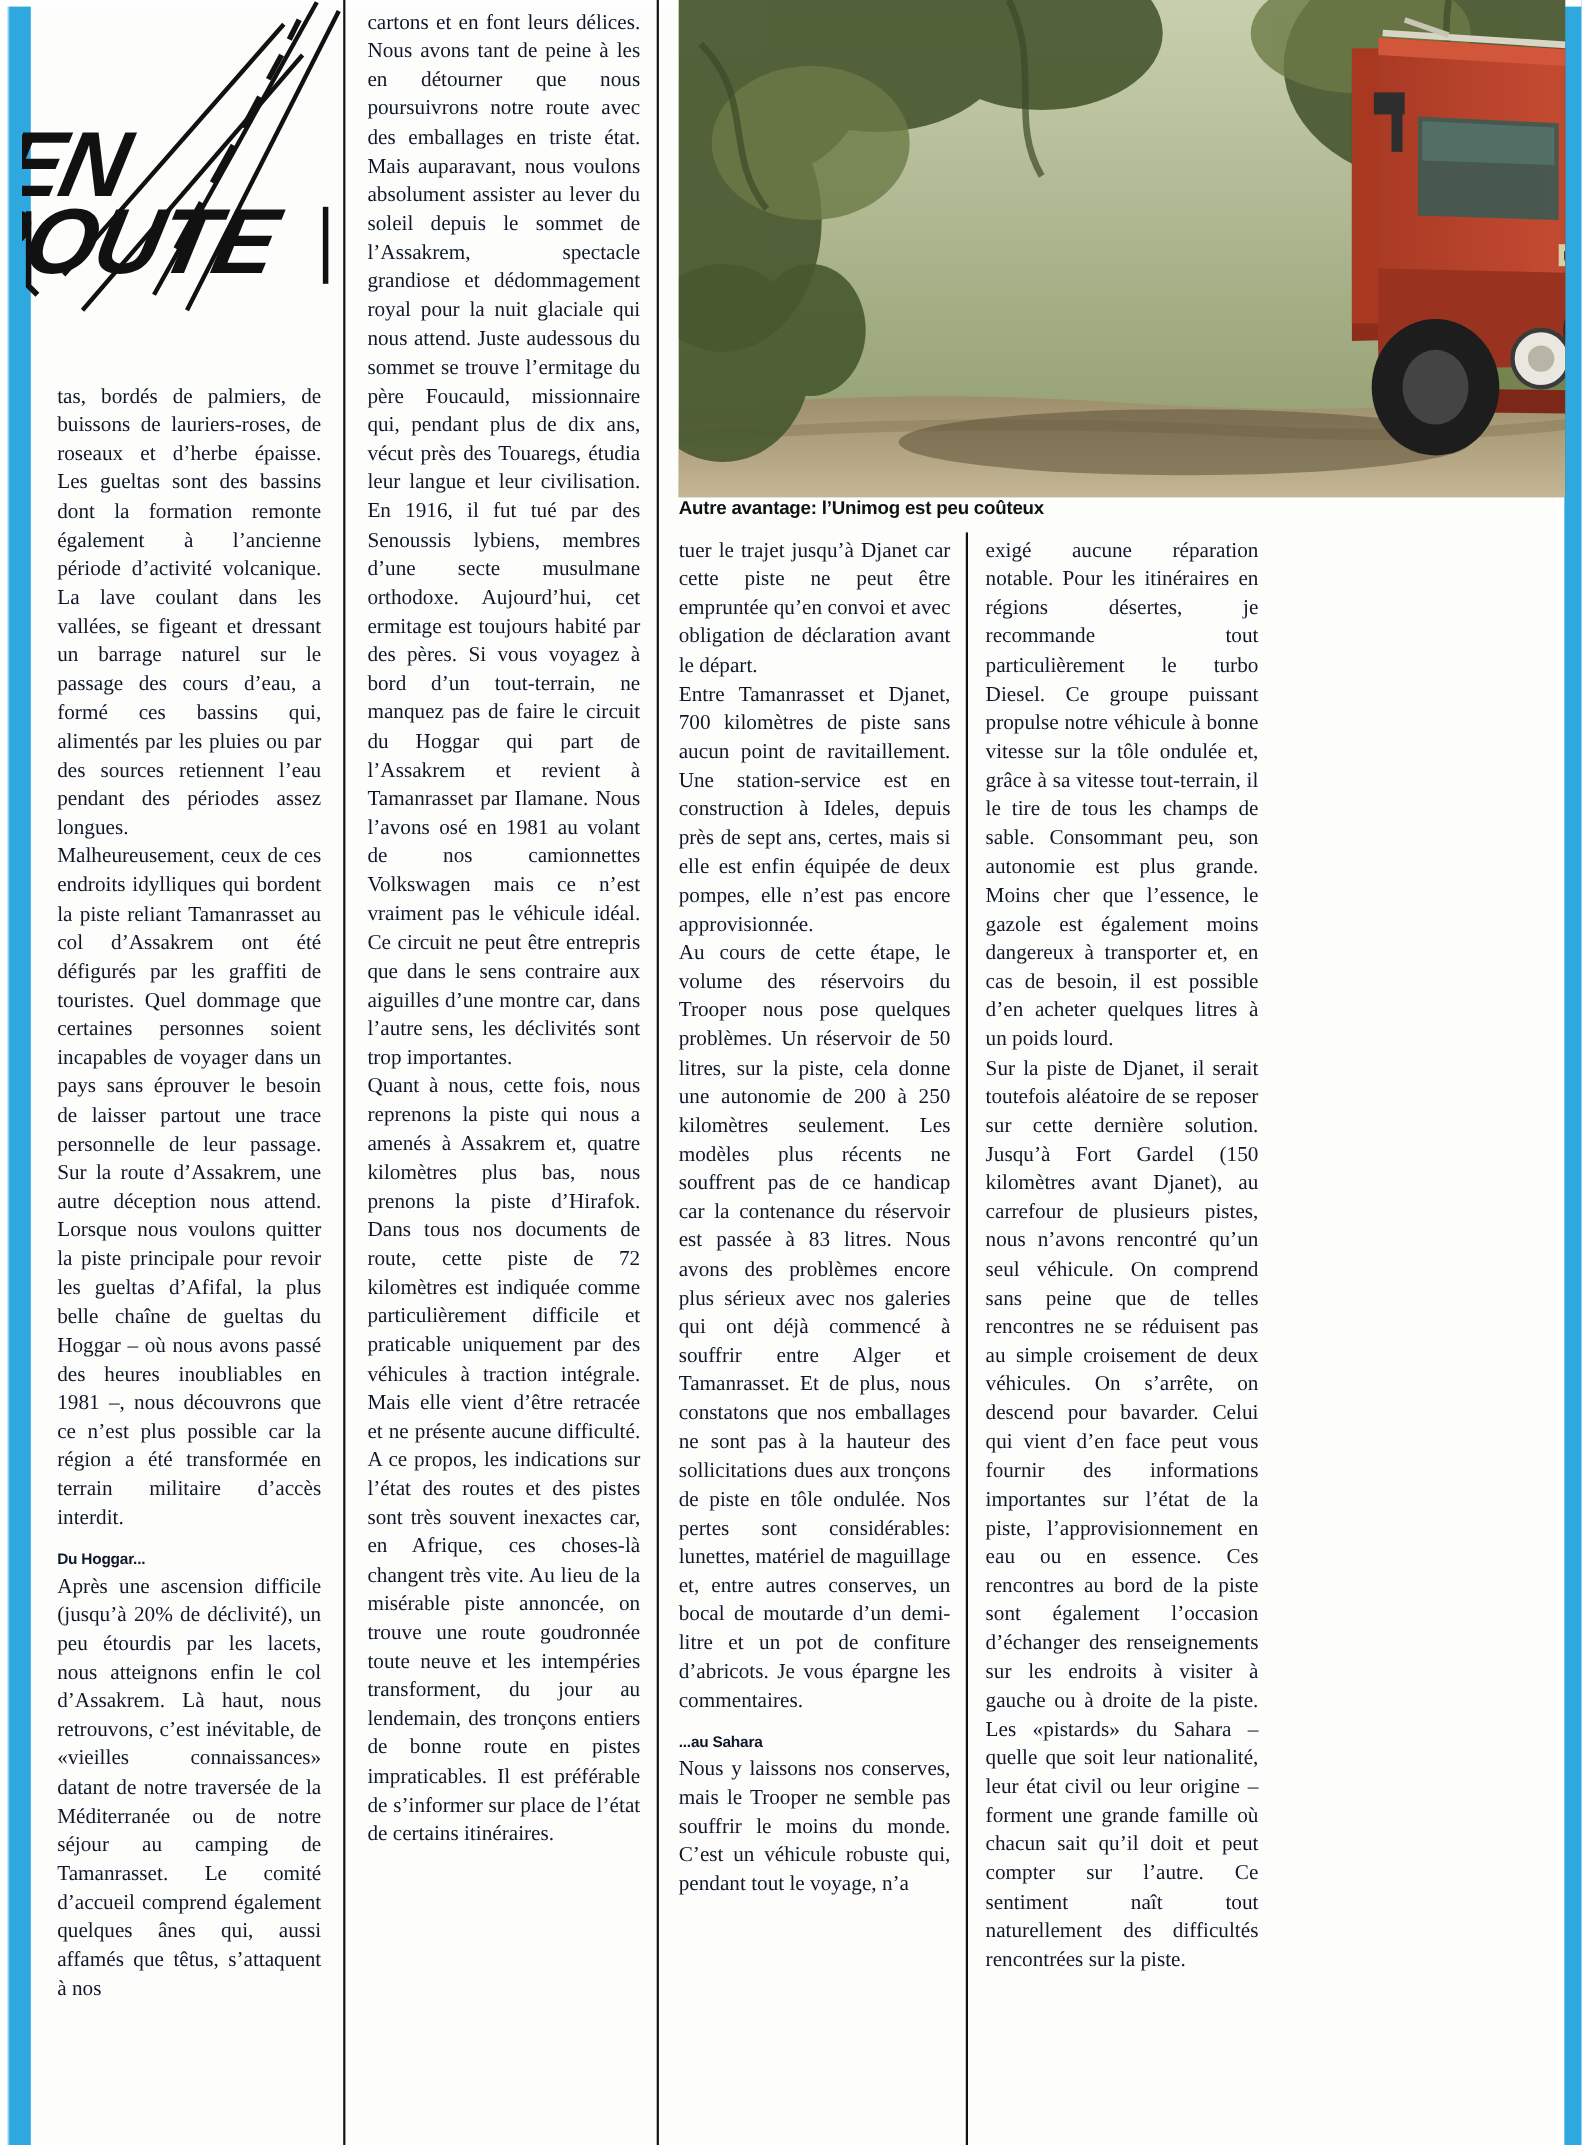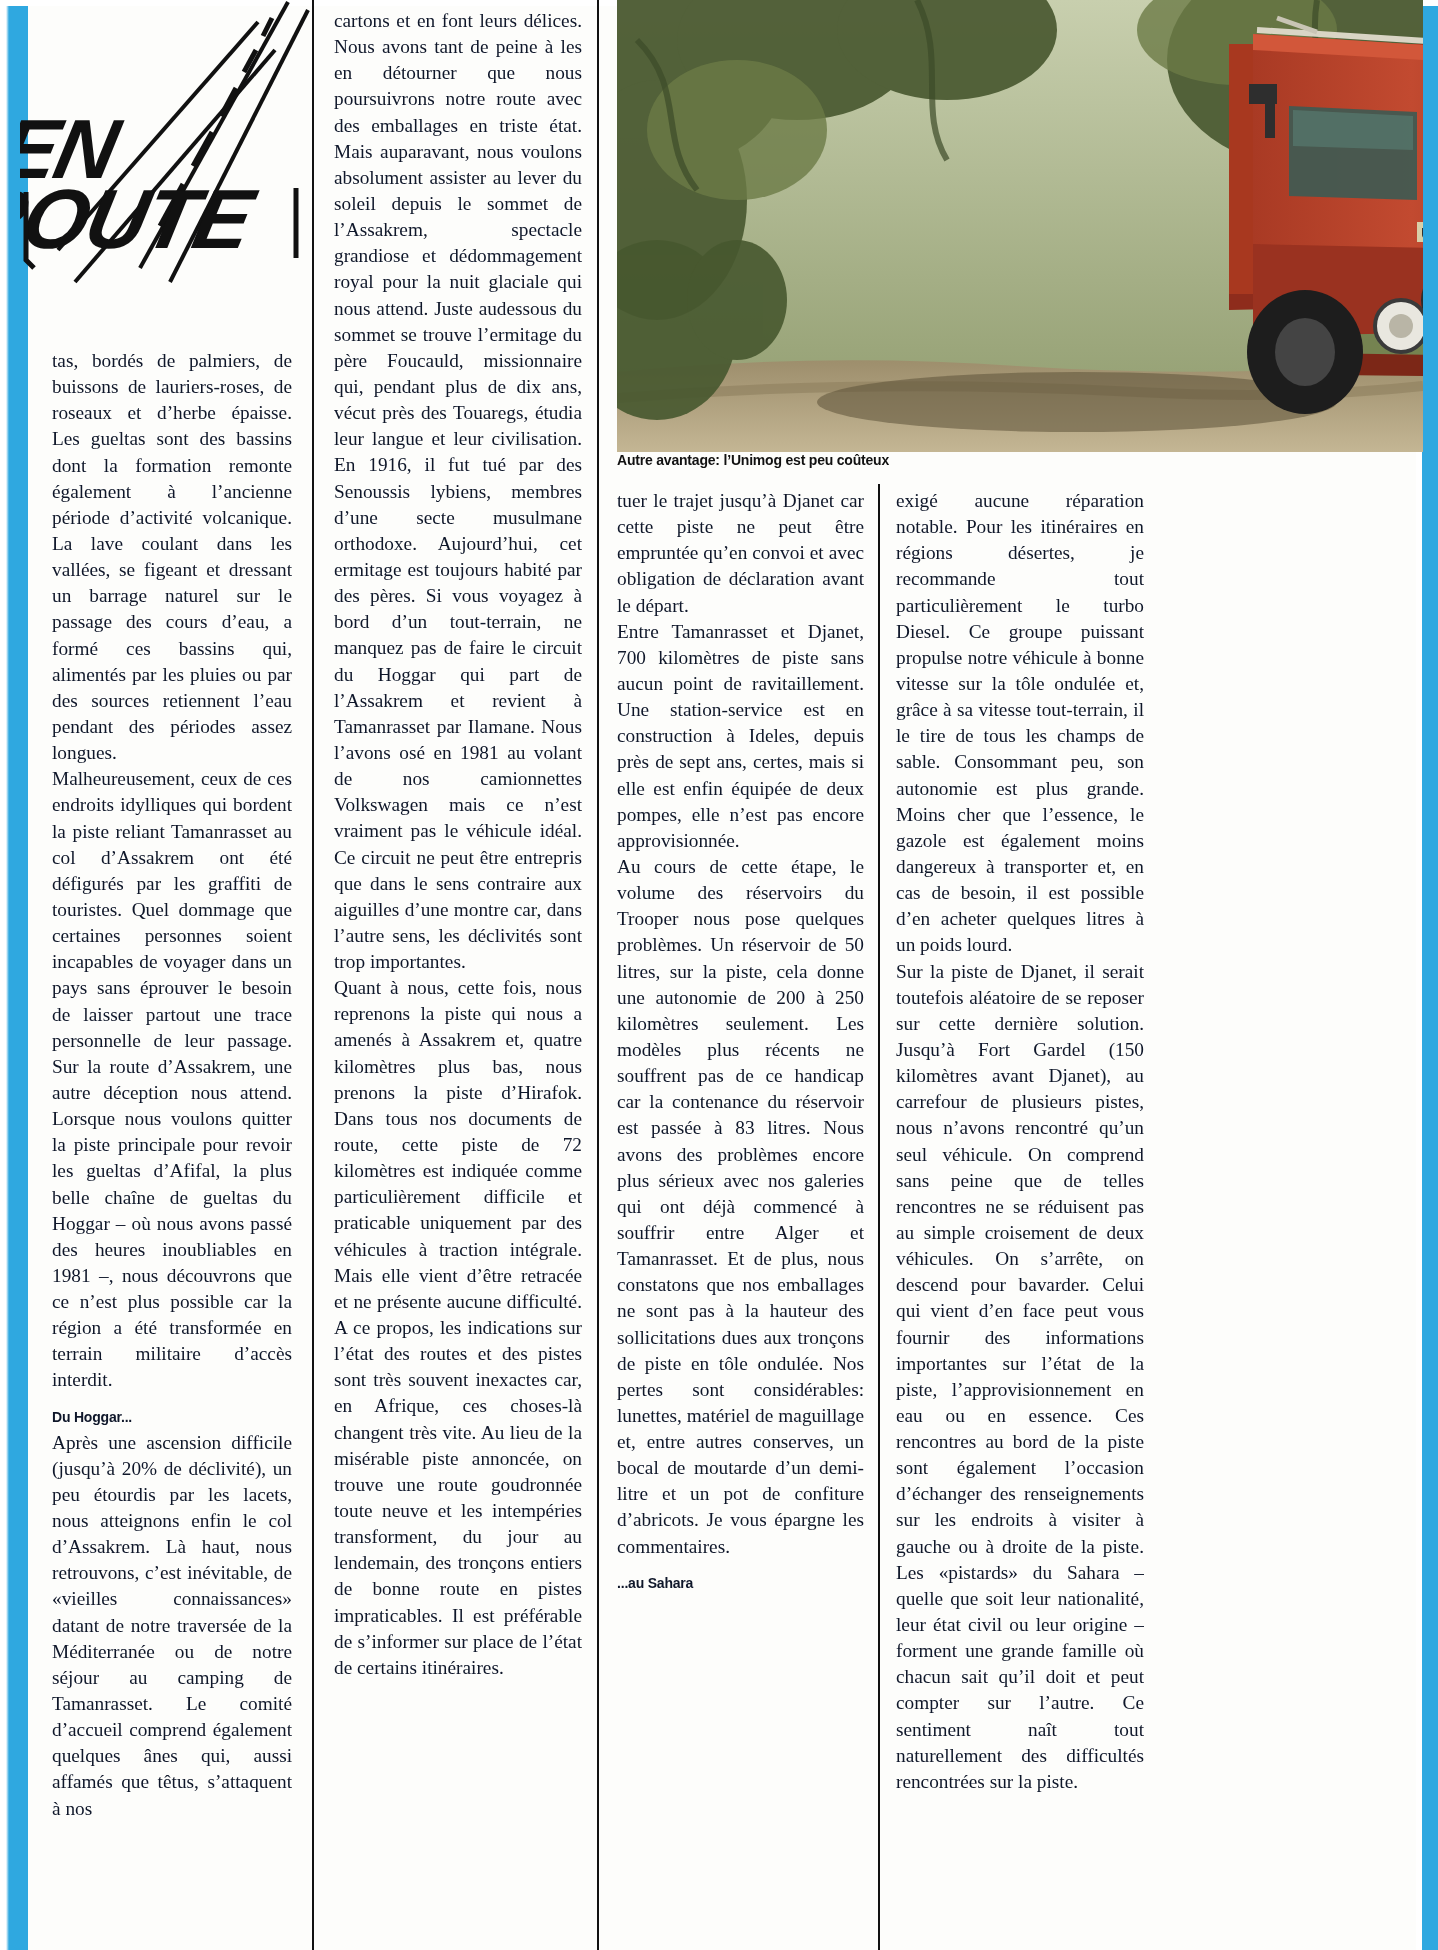--- a/index.html
+++ b/index.html
@@ -103,21 +103,21 @@
     overflow: hidden;
     background: #6d7a55;
   }
   .photo-caption {
     position: absolute;
     left: 617px;
     top: 452px;
     width: 806px;
     font-family: "Liberation Sans", sans-serif;
     font-weight: bold;
-    font-size: 14px;
+    font-size: 17px;
     color: #111;
     letter-spacing: -0.2px;
   }
 </style>
 </head>
 <body>
 
 <div class="page">
 
   <div class="edge-left"></div>
@@ -290,20 +290,21 @@
   <div class="col col2">
     <p>cartons et en font leurs délices. Nous avons tant de peine à les en détourner que nous poursuivrons notre route avec des emballages en triste état. Mais auparavant, nous voulons absolument assister au lever du soleil depuis le sommet de l’Assakrem, spectacle grandiose et dédommagement royal pour la nuit glaciale qui nous attend. Juste audessous du sommet se trouve l’ermitage du père Foucauld, missionnaire qui, pendant plus de dix ans, vécut près des Touaregs, étudia leur langue et leur civilisation. En 1916, il fut tué par des Senoussis lybiens, membres d’une secte musulmane orthodoxe. Aujourd’hui, cet ermitage est toujours habité par des pères. Si vous voyagez à bord d’un tout-terrain, ne manquez pas de faire le circuit du Hoggar qui part de l’Assakrem et revient à Tamanrasset par Ilamane. Nous l’avons osé en 1981 au volant de nos camionnettes Volkswagen mais ce n’est vraiment pas le véhicule idéal. Ce circuit ne peut être entrepris que dans le sens contraire aux aiguilles d’une montre car, dans l’autre sens, les déclivités sont trop importantes.</p>
     <p>Quant à nous, cette fois, nous reprenons la piste qui nous a amenés à Assakrem et, quatre kilomètres plus bas, nous prenons la piste d’Hirafok. Dans tous nos documents de route, cette piste de 72 kilomètres est indiquée comme particulièrement difficile et praticable uniquement par des véhicules à traction intégrale. Mais elle vient d’être retracée et ne présente aucune difficulté. A ce propos, les indications sur l’état des routes et des pistes sont très souvent inexactes car, en Afrique, ces choses-là changent très vite. Au lieu de la misérable piste annoncée, on trouve une route goudronnée toute neuve et les intempéries transforment, du jour au lendemain, des tronçons entiers de bonne route en pistes impraticables. Il est préférable de s’informer sur place de l’état de certains itinéraires.</p>
   </div>
 
   <div class="col col3">
     <p>tuer le trajet jusqu’à Djanet car cette piste ne peut être empruntée qu’en convoi et avec obligation de déclaration avant le départ.</p>
     <p>Entre Tamanrasset et Djanet, 700 kilomètres de piste sans aucun point de ravitaillement. Une station-service est en construction à Ideles, depuis près de sept ans, certes, mais si elle est enfin équipée de deux pompes, elle n’est pas encore approvisionnée.</p>
     <p>Au cours de cette étape, le volume des réservoirs du Trooper nous pose quelques problèmes. Un réservoir de 50 litres, sur la piste, cela donne une autonomie de 200 à 250 kilomètres seulement. Les modèles plus récents ne souffrent pas de ce handicap car la contenance du réservoir est passée à 83 litres. Nous avons des problèmes encore plus sérieux avec nos galeries qui ont déjà commencé à souffrir entre Alger et Tamanrasset. Et de plus, nous constatons que nos emballages ne sont pas à la hauteur des sollicitations dues aux tronçons de piste en tôle ondulée. Nos pertes sont considérables: lunettes, matériel de maguillage et, entre autres conserves, un bocal de moutarde d’un demi-litre et un pot de confiture d’abricots. Je vous épargne les commentaires.</p>
     <div class="subhead">...au Sahara</div>
+    <p>Nous y laissons nos conserves, mais le Trooper ne semble pas souffrir le moins du monde. C’est un véhicule robuste qui, pendant tout le voyage, n’a</p>
   </div>
 
   <div class="col col4">
     <p>exigé aucune réparation notable. Pour les itinéraires en régions désertes, je recommande tout particulièrement le turbo Diesel. Ce groupe puissant propulse notre véhicule à bonne vitesse sur la tôle ondulée et, grâce à sa vitesse tout-terrain, il le tire de tous les champs de sable. Consommant peu, son autonomie est plus grande. Moins cher que l’essence, le gazole est également moins dangereux à transporter et, en cas de besoin, il est possible d’en acheter quelques litres à un poids lourd.</p>
     <p>Sur la piste de Djanet, il serait toutefois aléatoire de se reposer sur cette dernière solution. Jusqu’à Fort Gardel (150 kilomètres avant Djanet), au carrefour de plusieurs pistes, nous n’avons rencontré qu’un seul véhicule. On comprend sans peine que de telles rencontres ne se réduisent pas au simple croisement de deux véhicules. On s’arrête, on descend pour bavarder. Celui qui vient d’en face peut vous fournir des informations importantes sur l’état de la piste, l’approvisionnement en eau ou en essence. Ces rencontres au bord de la piste sont également l’occasion d’échanger des renseignements sur les endroits à visiter à gauche ou à droite de la piste. Les «pistards» du Sahara – quelle que soit leur nationalité, leur état civil ou leur origine – forment une grande famille où chacun sait qu’il doit et peut compter sur l’autre. Ce sentiment naît tout naturellement des difficultés rencontrées sur la piste.</p>
   </div>
 
 </div>
 
 </body></html>

